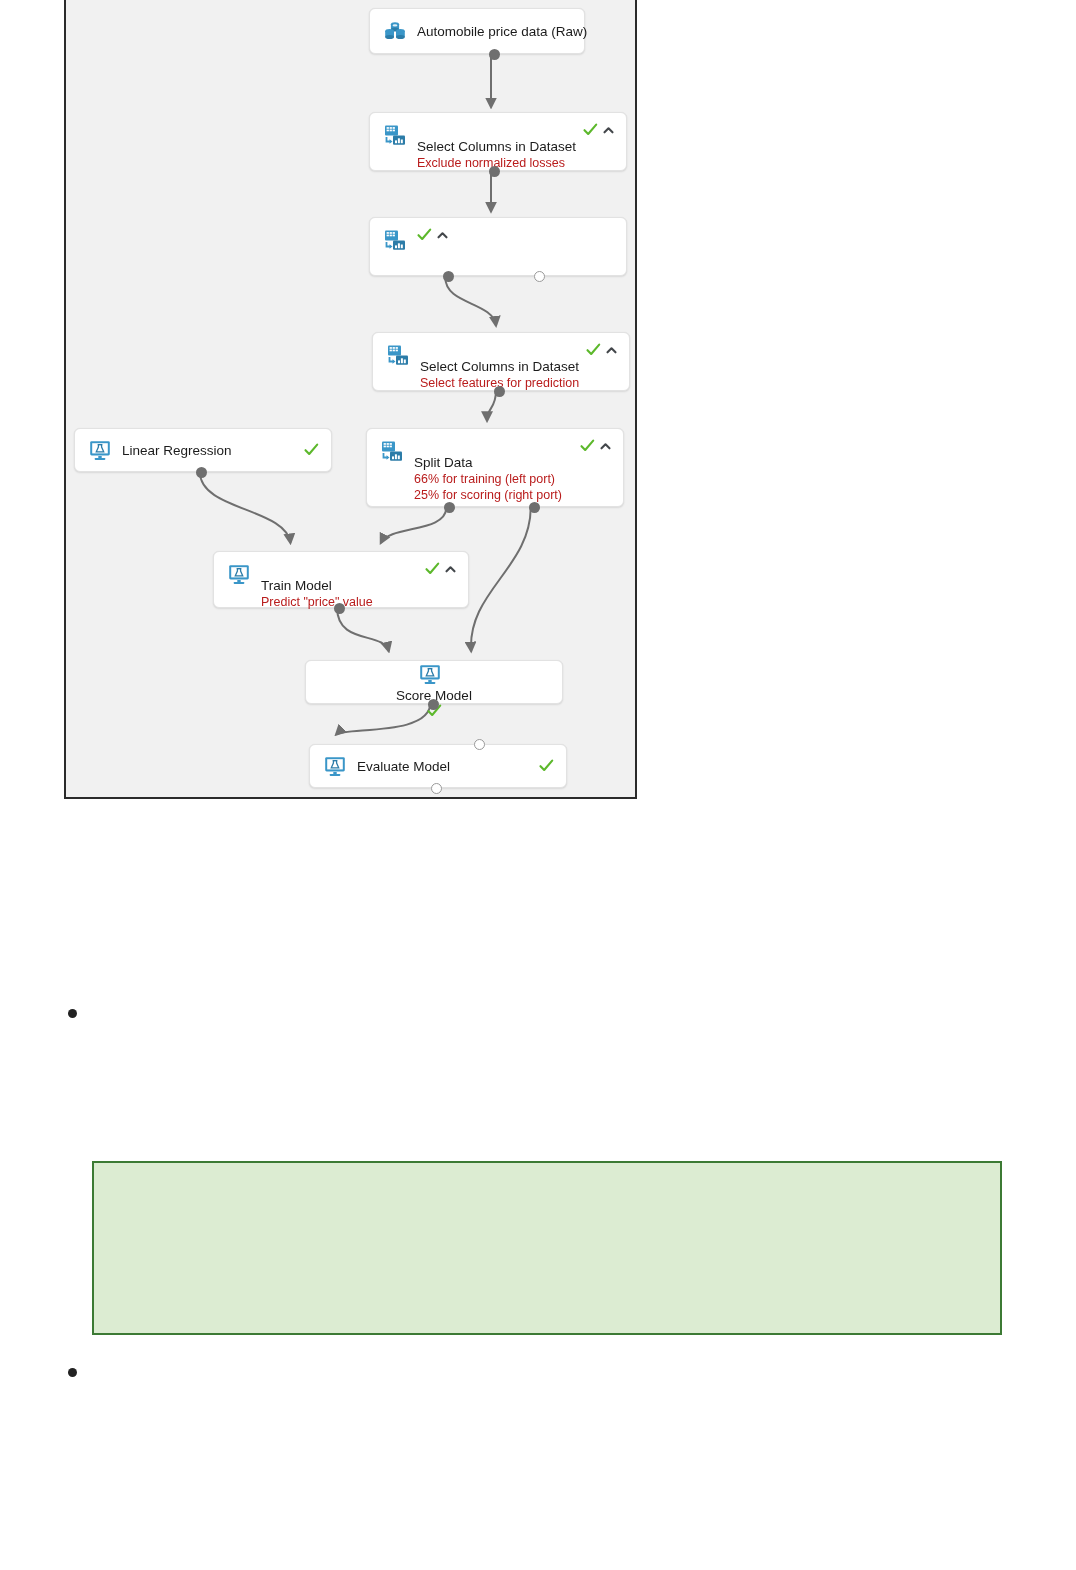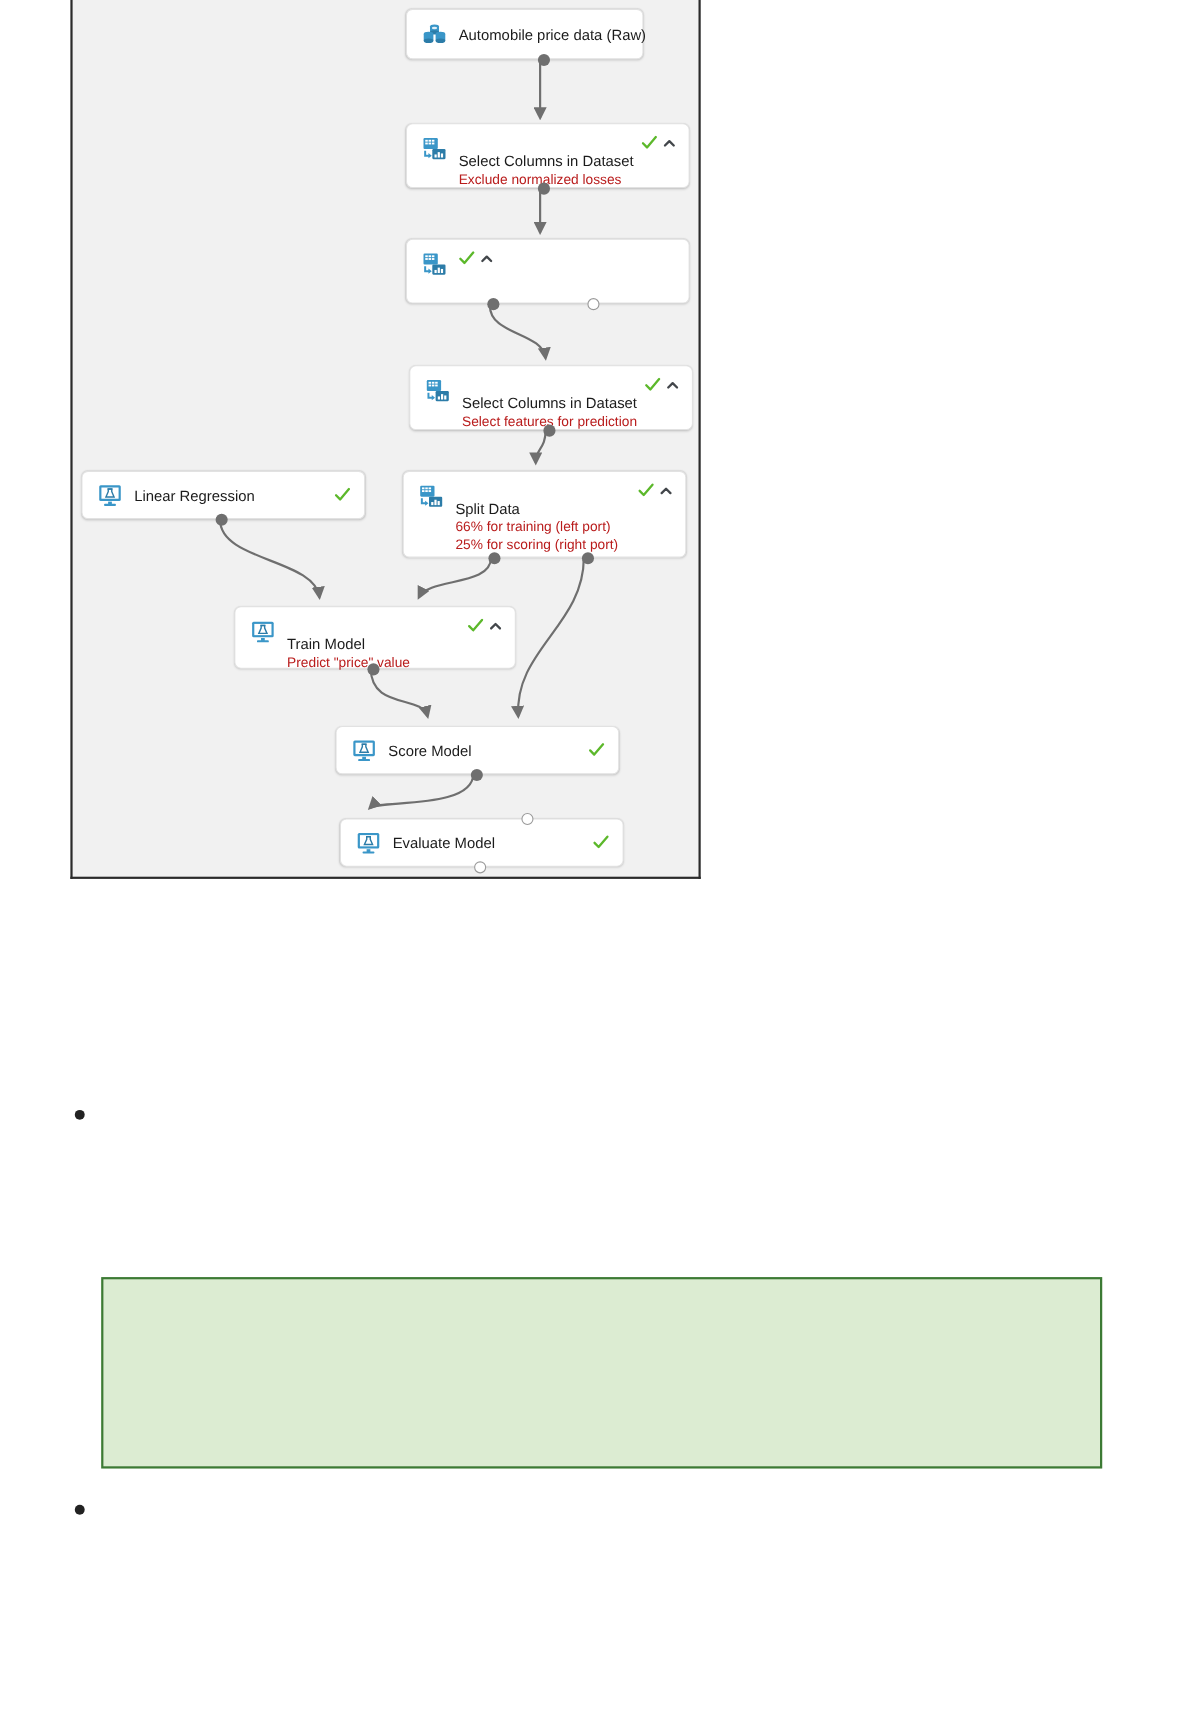--- a/index.html
+++ b/index.html
@@ -384,21 +384,21 @@
           </svg>
       </span>
       <span class="chev">
         <svg width="11" height="9" viewBox="0 0 11 9">
             <path d="M1.5 6.3 L5.5 2.3 L9.5 6.3" stroke="#43474b" stroke-width="2.1" fill="none" stroke-linecap="round" stroke-linejoin="round"></path>
           </svg>
       </span>
     </span>
   </div>
 
-  <div class="node single" style="left:239px; top:660px; width:258px; height:44px;">
+  <div class="node single" style="left:239px; top:660px; width:258px; height:44px;flex-direction:column;">
     <span class="node-icon">
       <svg width="26" height="26" viewBox="0 0 26 26">
         <rect x="3.2" y="4.2" width="19.6" height="14.2" rx="1.4" fill="#3a96c8"></rect>
         <rect x="5.2" y="6.2" width="15.6" height="10.2" fill="#ffffff"></rect>
         <path d="M 11.4 7.6 L 14.6 7.6 L 14.6 10.0 L 16.7 14.8 L 9.3 14.8 L 11.4 10.0 z" fill="none" stroke="#2c7ca8" stroke-width="1.3"></path>
         <rect x="10.8" y="7.0" width="4.4" height="1.2" fill="#2c7ca8"></rect>
         <rect x="11.3" y="19.0" width="3.4" height="2.6" fill="#3a96c8"></rect>
         <rect x="7.6" y="21.0" width="10.8" height="1.9" rx="0.8" fill="#3a96c8"></rect>
       </svg>
     </span>

